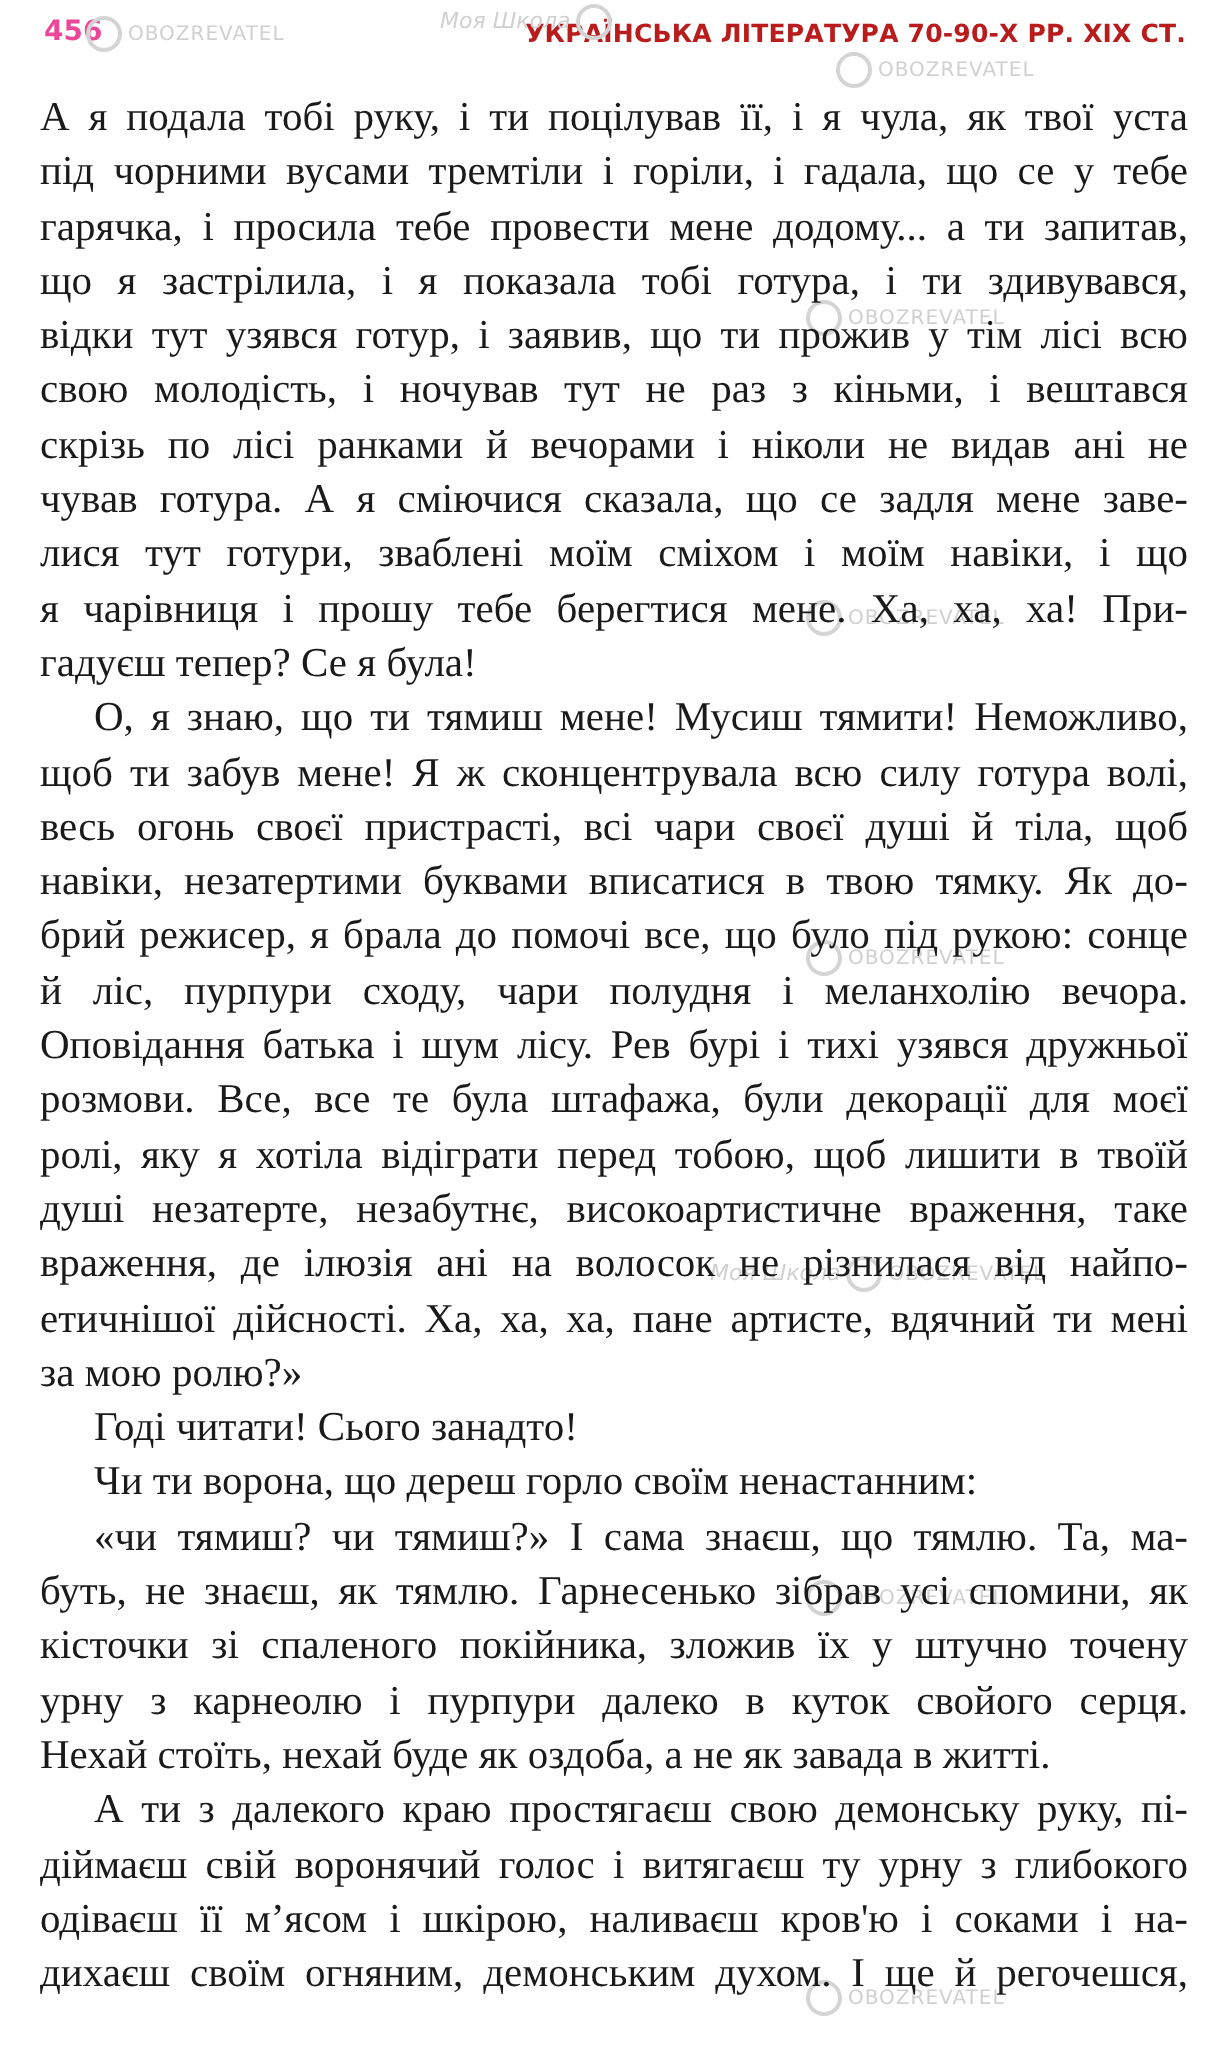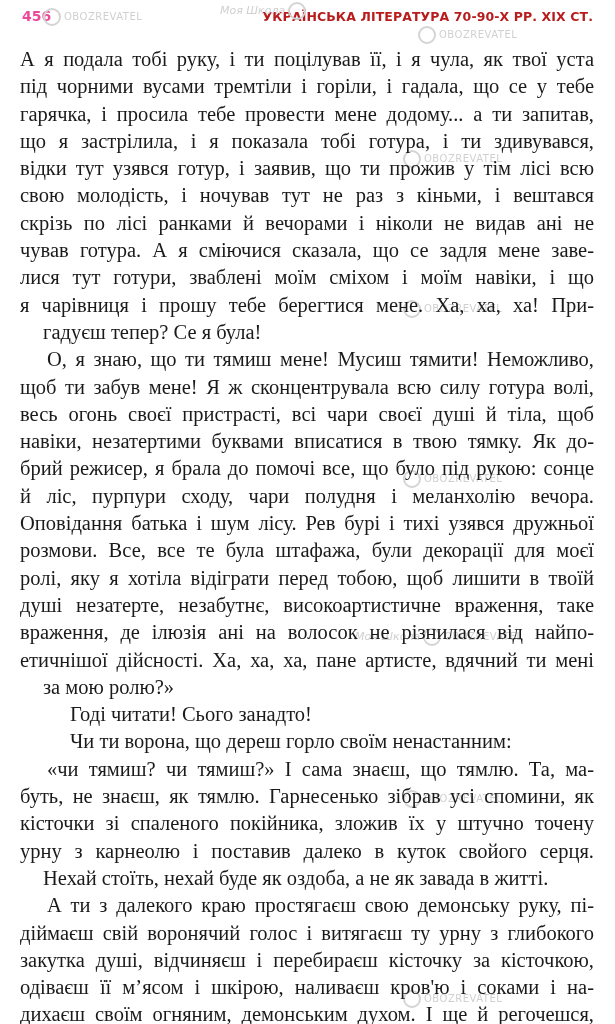--- a/index.html
+++ b/index.html
@@ -2,21 +2,21 @@
 <html><head>
 <meta charset="utf-8">
 <style>
   html, body { margin: 0; padding: 0; background: #ffffff; }
   body { width: 615px; height: 1024px; overflow: hidden; position: relative; font-family: "Liberation Serif", serif; color: #1a1a1a; }
   .header { position: absolute; top: 8px; left: 22px; right: 22px; height: 20px; }
   .page-num { position: absolute; left: 0; top: 0; font-family: "DejaVu Sans", sans-serif; font-weight: bold; font-size: 14px; color: #ec4899; }
   .running-title { position: absolute; right: 0; top: 1px; font-family: "DejaVu Sans", sans-serif; font-weight: bold; font-size: 12.5px; color: #b91c1c; letter-spacing: 0.1px; }
   .body-text { position: absolute; top: 46px; left: 20px; width: 574px; }
   .line { display: block; font-size: 20.5px; line-height: 27.3px; height: 27.3px; white-space: nowrap; text-align: justify; text-align-last: justify; }
-  .line.last { text-align-last: left; margin-left: 23px; }
+  .line.last { text-align-last: left; }
   .line.indent { padding-left: 27px; }
   .wm { position: absolute; color: #d0d0d0; font-family: "DejaVu Sans", sans-serif; font-size: 11px; font-style: italic; pointer-events: none; white-space: nowrap; }
   .wm .logo { display: inline-block; width: 14px; height: 14px; border-radius: 50%; border: 2px solid #d4d4d4; vertical-align: middle; margin: 0 3px; }
   .wm .obz { font-style: normal; font-size: 10px; letter-spacing: 0.5px; text-align: center; }
 </style>
 </head>
 <body>
 
 <div class="header">
   <span class="page-num">456</span>
@@ -56,20 +56,19 @@
     <span class="line">ролі, яку я хотіла відіграти перед тобою, щоб лишити в твоїй</span>
     <span class="line">душі незатерте, незабутнє, високоартистичне враження, таке</span>
     <span class="line">враження, де ілюзія ані на волосок не різнилася від найпо-</span>
     <span class="line">етичнішої дійсності. Ха, ха, ха, пане артисте, вдячний ти мені</span>
     <span class="line last">за мою ролю?»</span>
     <span class="line indent last">Годі читати! Сього занадто!</span>
     <span class="line indent last">Чи ти ворона, що дереш горло своїм ненастанним:</span>
     <span class="line indent">«чи тямиш? чи тямиш?» І сама знаєш, що тямлю. Та, ма-</span>
     <span class="line">буть, не знаєш, як тямлю. Гарнесенько зібрав усі спомини, як</span>
     <span class="line">кісточки зі спаленого покійника, зложив їх у штучно точену</span>
-    <span class="line">урну з карнеолю і поставив далеко в куток свойого серця.</span>
+    <span class="line">урну з карнеолю і пурпури далеко в куток свойого серця.</span>
     <span class="line last">Нехай стоїть, нехай буде як оздоба, а не як завада в житті.</span>
     <span class="line indent">А ти з далекого краю простягаєш свою демонську руку, пі-</span>
     <span class="line">діймаєш свій воронячий голос і витягаєш ту урну з глибокого</span>
-    <span class="line">закутка душі, відчиняєш і перебираєш кісточку за кісточкою,</span>
     <span class="line">одіваєш її м’ясом і шкірою, наливаєш кров'ю і соками і на-</span>
     <span class="line">дихаєш своїм огняним, демонським духом. І ще й регочешся,</span>
   </div>
 
 </body></html>

